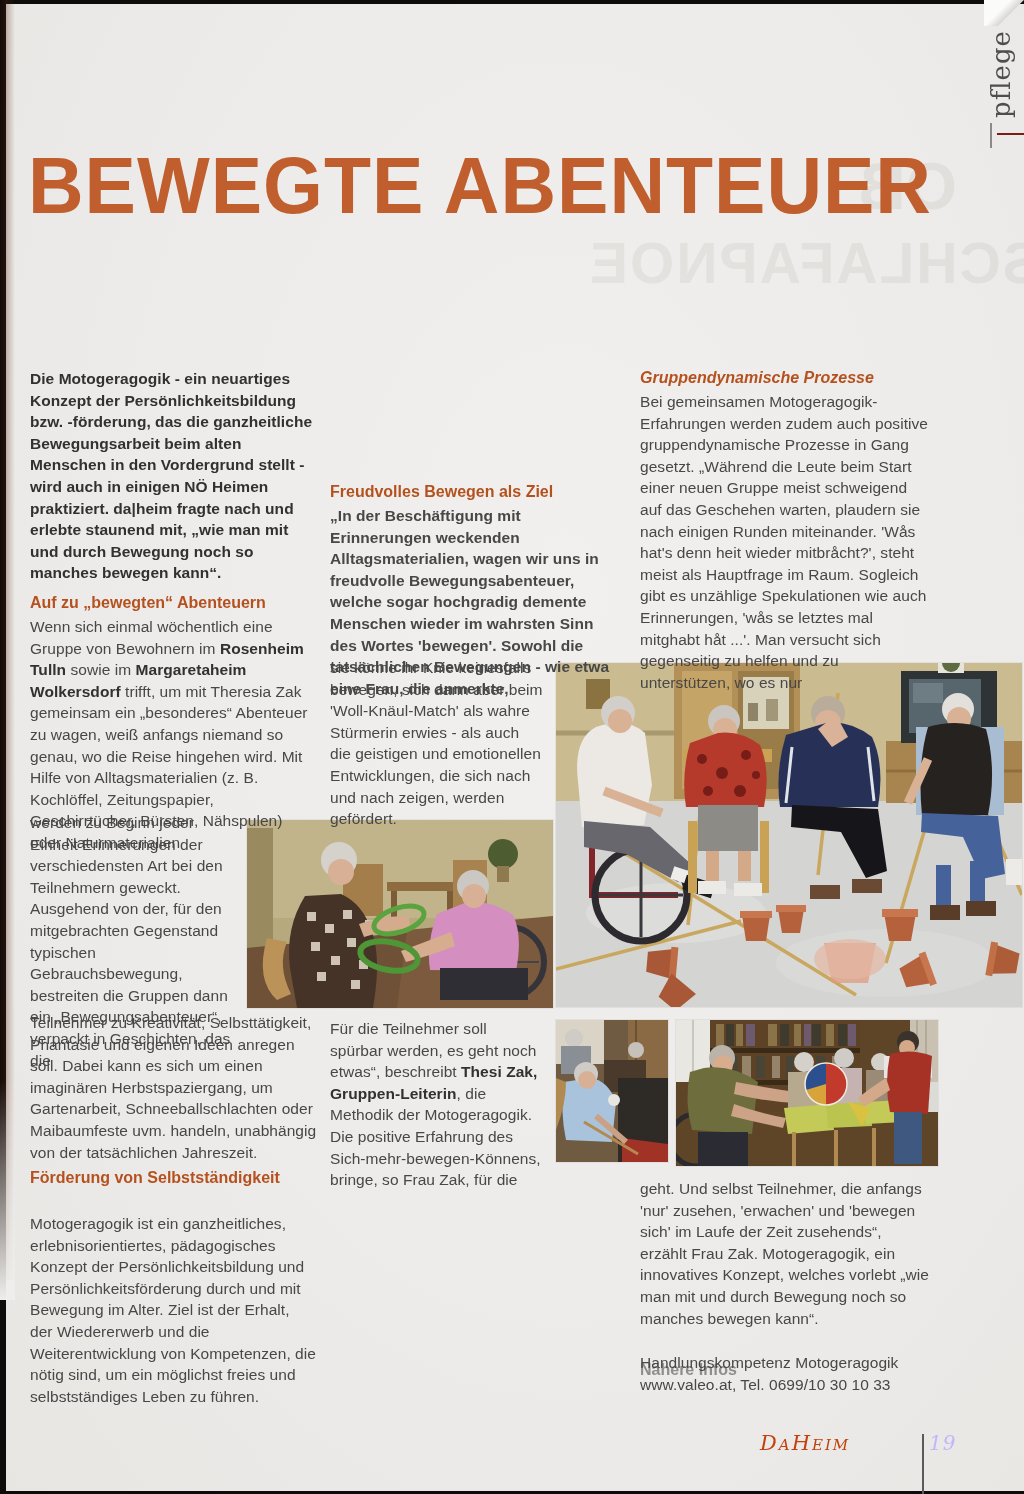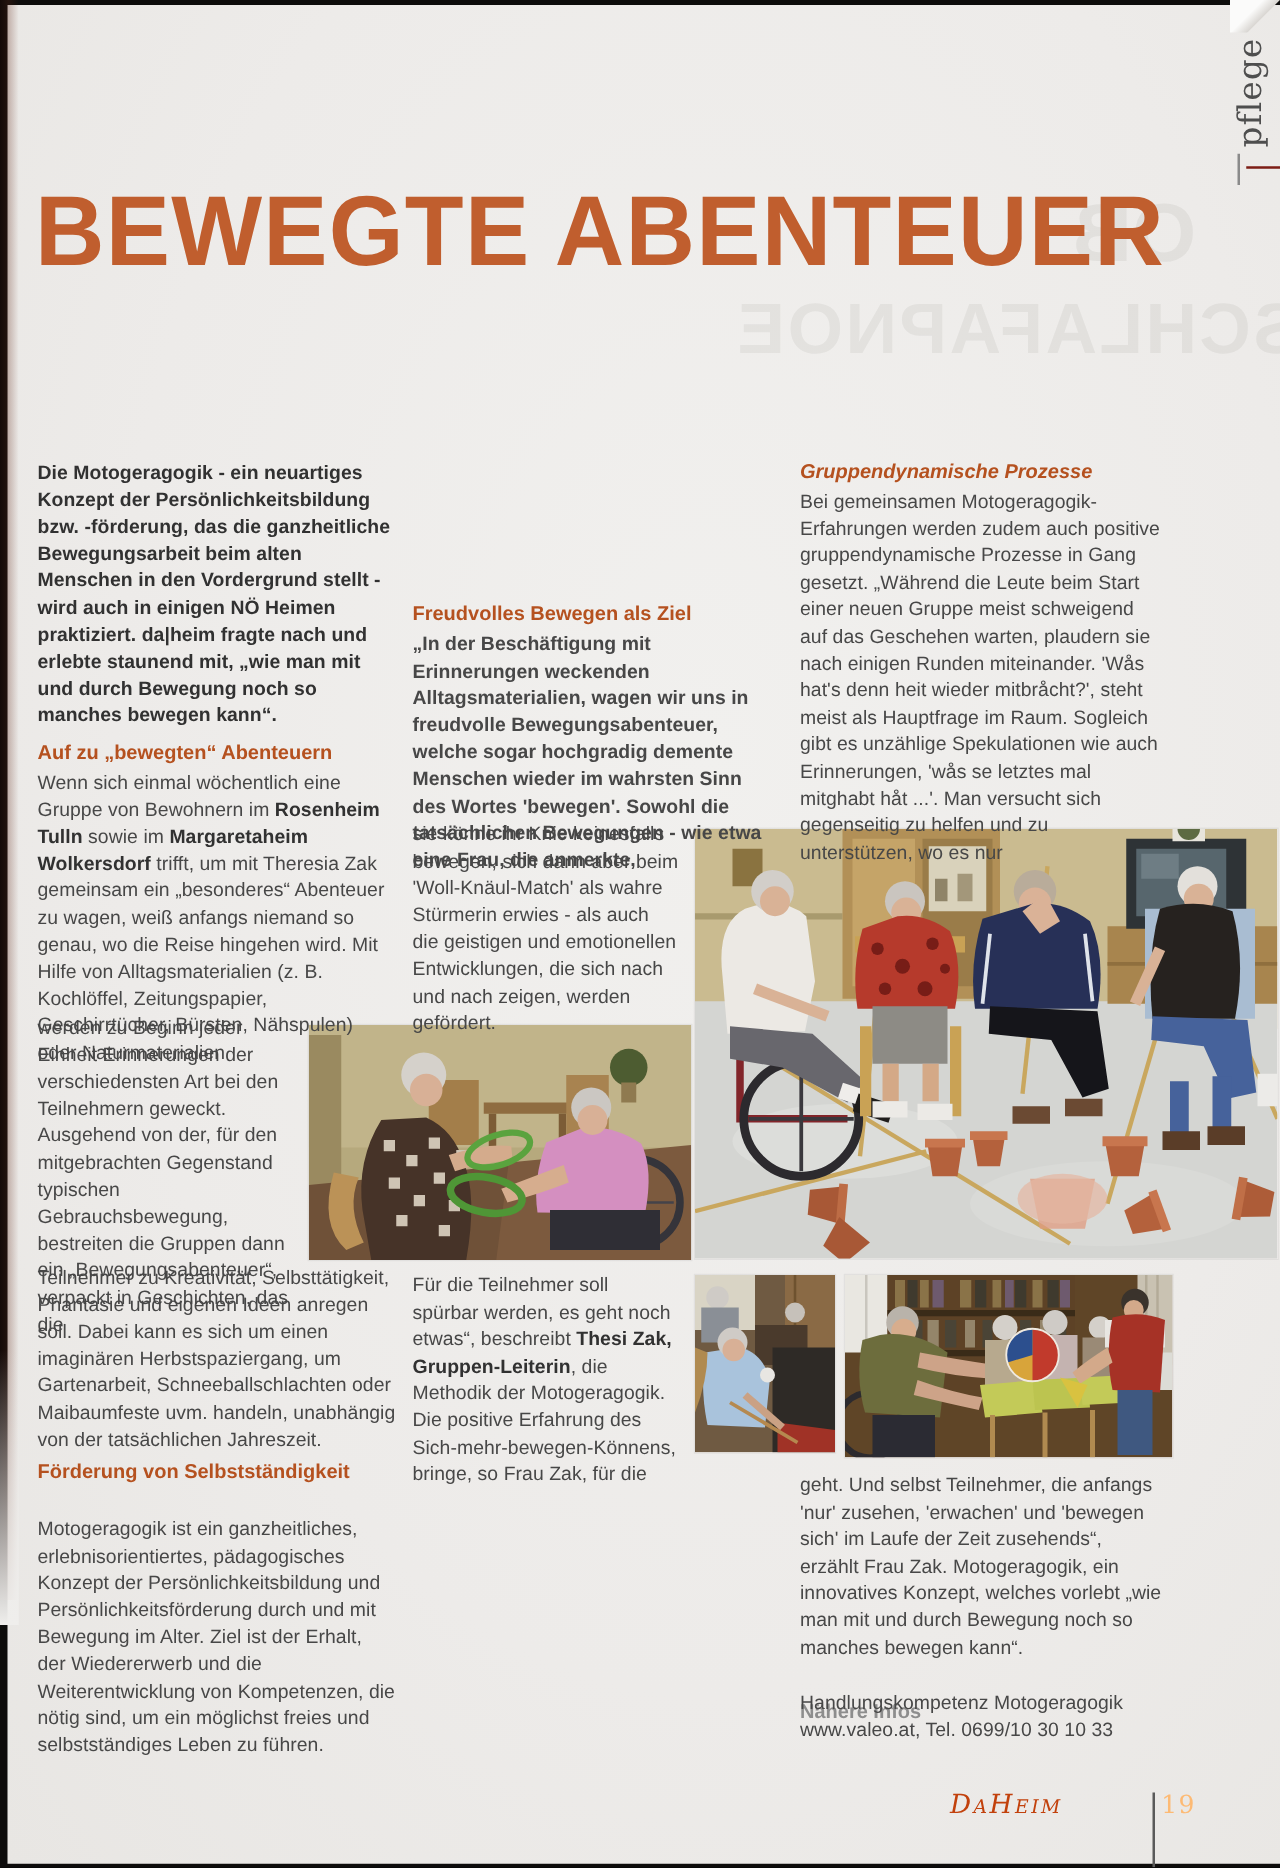--- a/index.html
+++ b/index.html
@@ -39,21 +39,21 @@
 
   
   .photo{position:absolute;overflow:hidden;box-shadow:0 0 0 1px rgba(0,0,0,.05);}
   .photo svg{display:block;width:100%;height:100%;}
 
   
   .footer-mag{position:absolute;left:760px;top:1431px;width:158px;text-align:left;
       font-family:"DejaVu Serif",serif;font-variant:small-caps;font-size:21px;letter-spacing:2px;color:#c2410c;font-style:italic;}
   .footer-bar{position:absolute;left:922px;top:1434px;width:1.5px;height:60px;background:#5a5a5a;}
   .footer-num{position:absolute;left:929px;top:1431px;font-family:"DejaVu Serif",serif;
-      font-size:20px;letter-spacing:1px;color:#fdba74;}
+      font-size:20px;letter-spacing:1px;color:#c4b5fd;font-style:italic;}
 </style>
 </head>
 <body>
 
 <div class="page">
   <div class="paper"></div>
   <div class="edge-left"></div>
   <div class="edge-left-fade"></div>
   <div class="corner-curl"></div>
 

